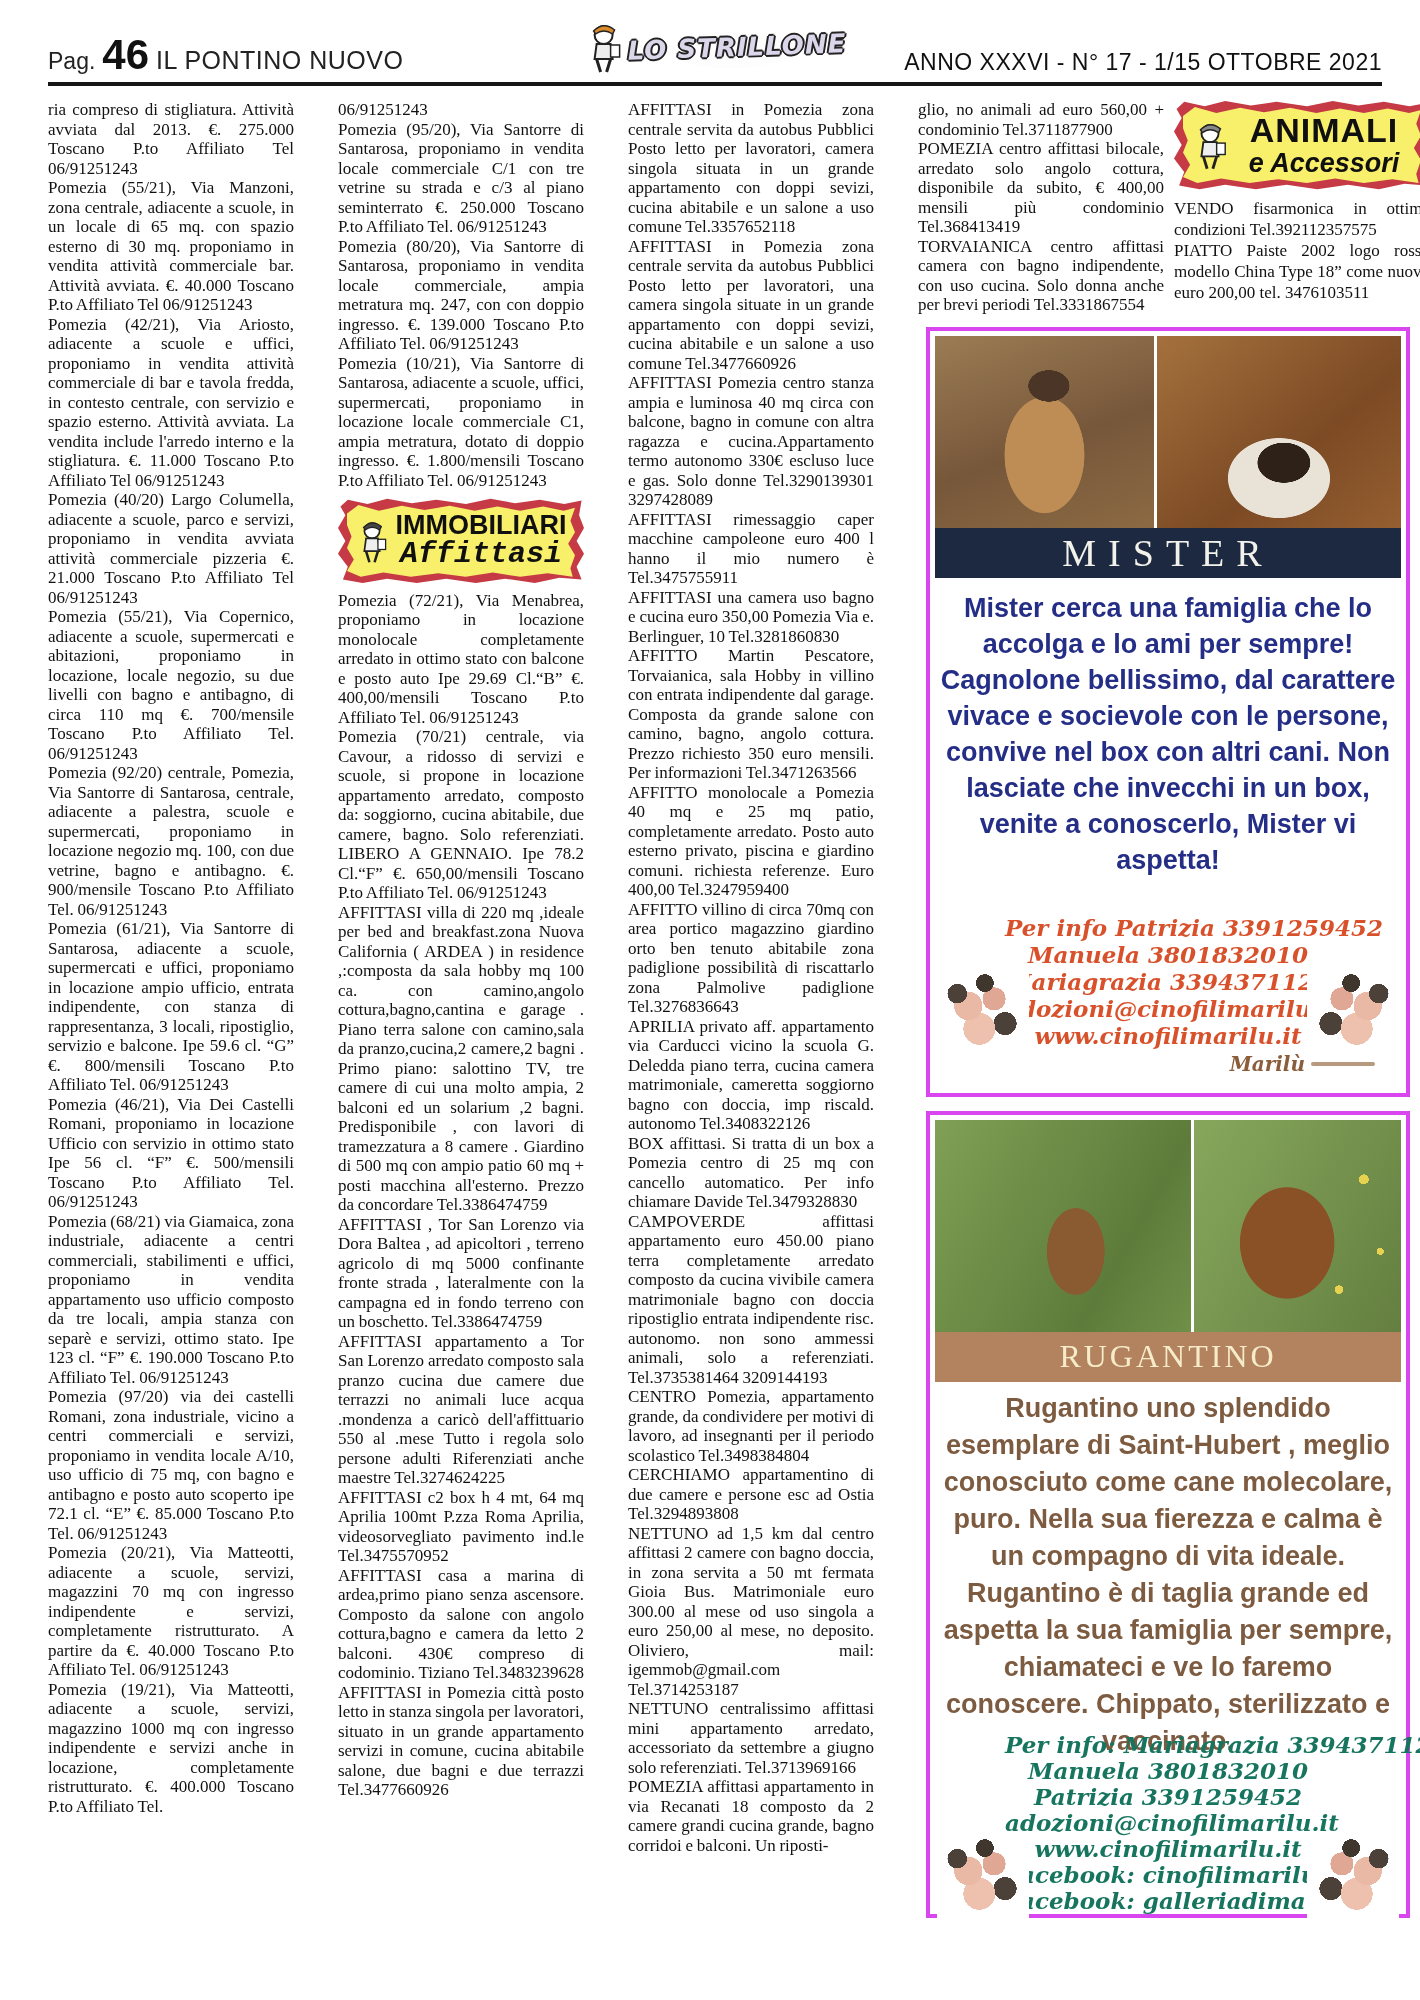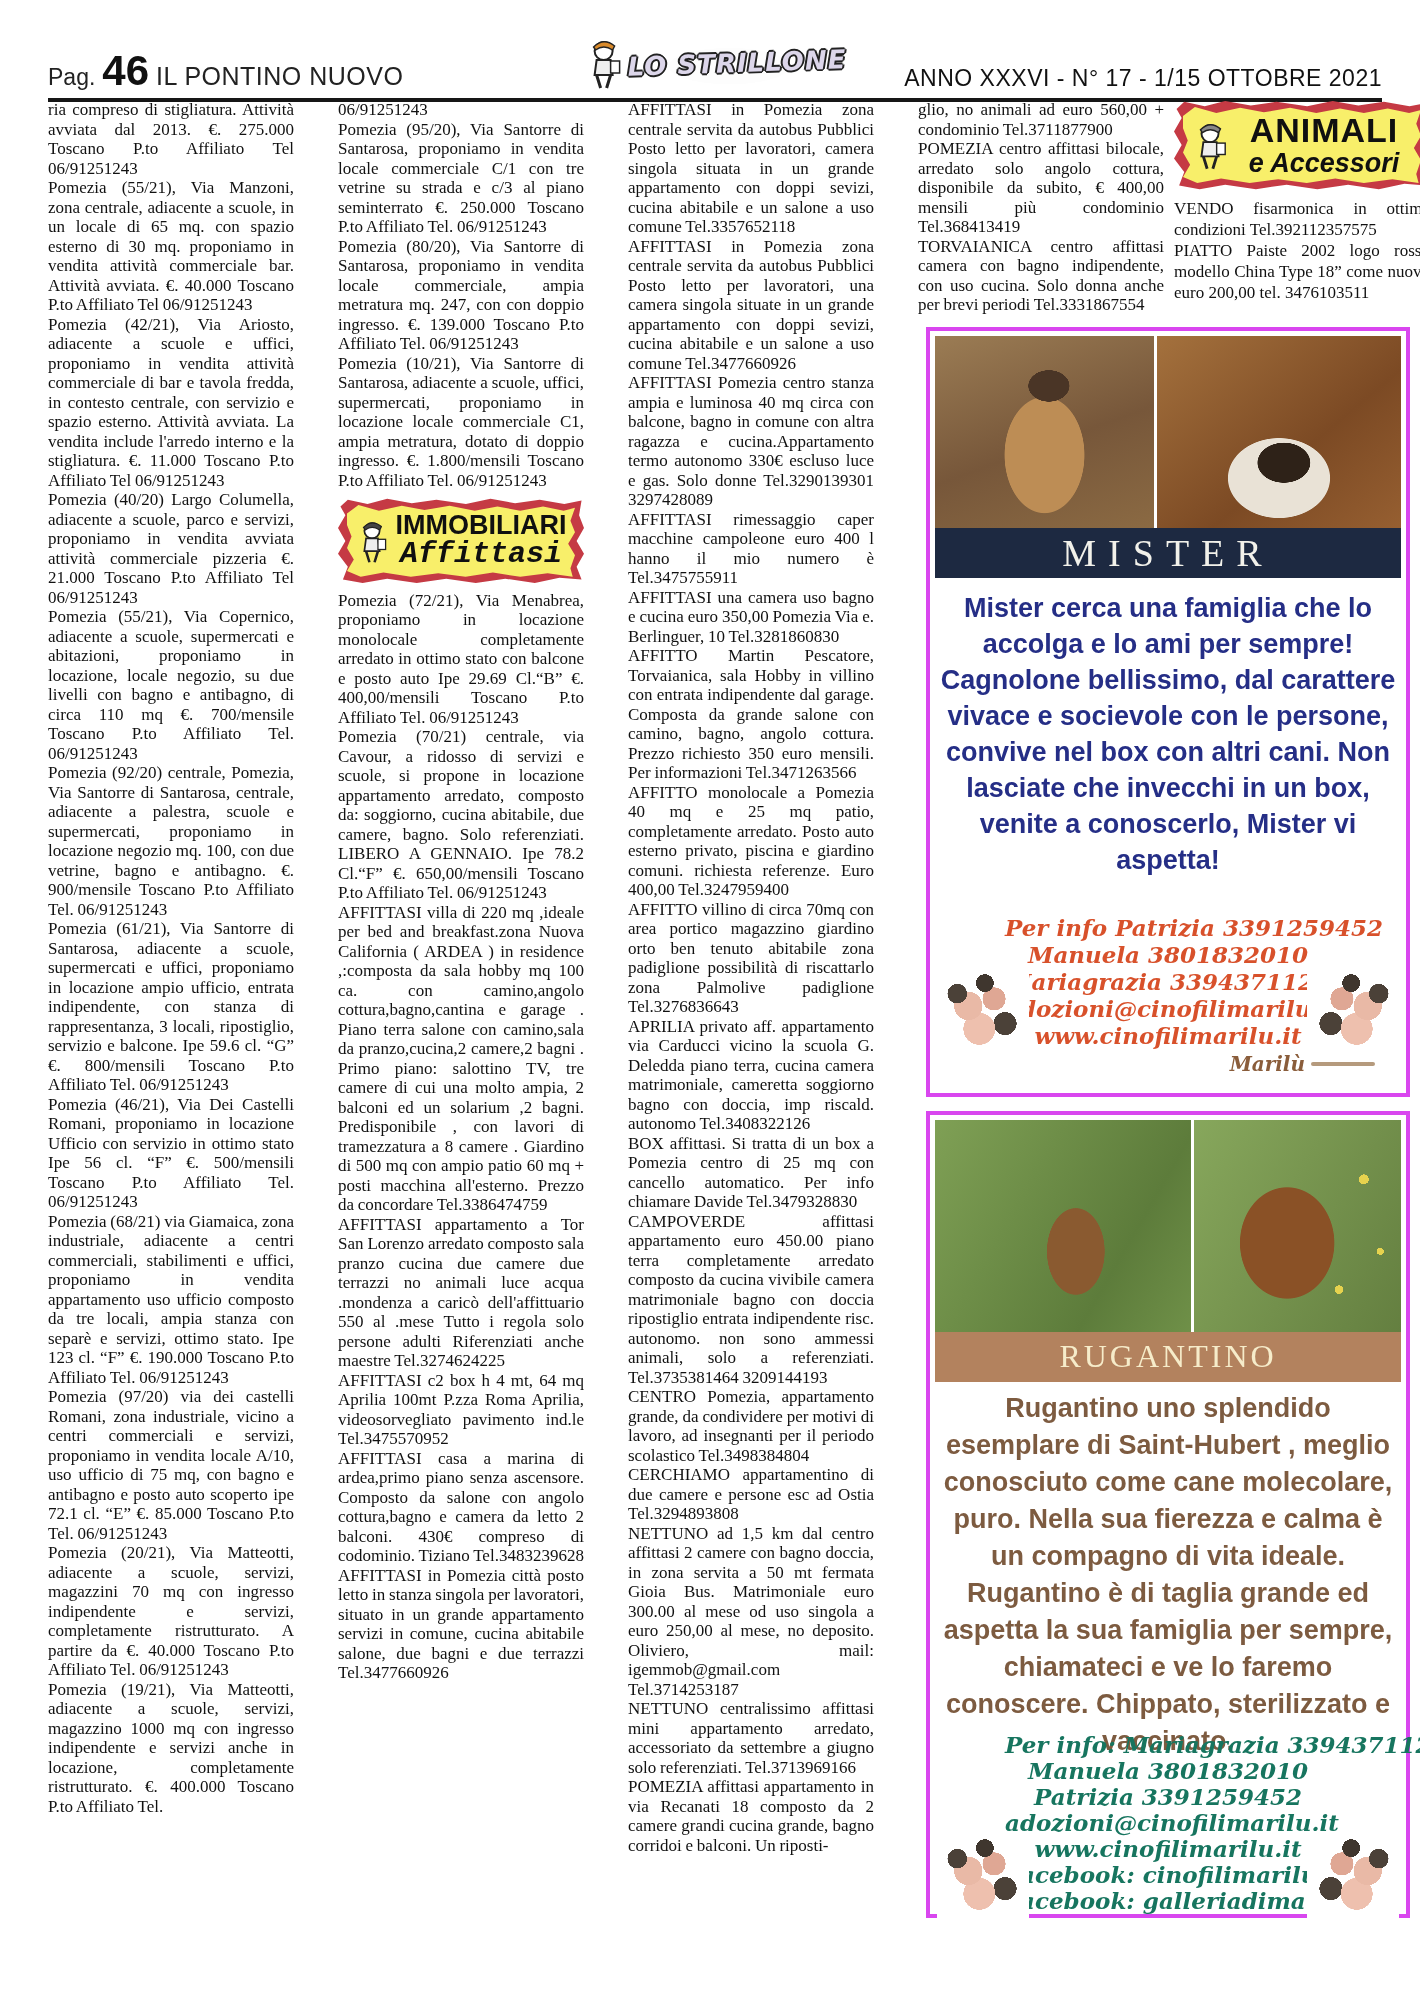--- a/index.html
+++ b/index.html
@@ -2,21 +2,21 @@
 <html lang="it"><head>
 <meta charset="utf-8">
 <style>
   html,body{margin:0;padding:0;}
   body{
     width:1420px;height:2000px;position:relative;background:#ffffff;
     font-family:"Liberation Serif",serif;color:#111;overflow:hidden;
   }
   
   .page-header{
-    position:absolute;left:48px;right:38px;top:38px;height:54px;
+    position:absolute;left:48px;right:38px;top:22px;height:54px;
     display:flex;align-items:flex-end;justify-content:space-between;
     border-bottom:4px solid #161616;padding-bottom:6px;
     font-family:"Liberation Sans",sans-serif;
   }
   .header-left{display:flex;align-items:baseline;gap:7px;}
   .pag-label{font-size:23px;color:#222;}
   .pag-num{font-size:42px;font-weight:bold;color:#111;line-height:1;}
   .paper-name{font-size:25px;color:#222;letter-spacing:.5px;}
   .header-right{font-size:23px;color:#111;letter-spacing:.5px;}
   .masthead{
@@ -200,20 +200,21 @@
             <span class="logo-title">IMMOBILIARI</span>
             <span class="logo-subtitle">Affittasi</span>
           </div>
         </div>
       </div>
     </div>
     <div>
         <div class="ad">Pomezia (72/21), Via Menabrea, proponiamo in locazione monolocale completamente arredato in ottimo stato con balcone e posto auto Ipe 29.69 Cl.“B” €. 400,00/mensili Toscano P.to Affiliato Tel. 06/91251243</div>
         <div class="ad">Pomezia (70/21) centrale, via Cavour, a ridosso di servizi e scuole, si propone in locazione appartamento arredato, composto da: soggiorno, cucina abitabile, due camere, bagno. Solo referenziati. LIBERO A GENNAIO. Ipe 78.2 Cl.“F” €. 650,00/mensili Toscano P.to Affiliato Tel. 06/91251243</div>
         <div class="ad">AFFITTASI villa di 220 mq ,ideale per bed and breakfast.zona Nuova California ( ARDEA ) in residence ,:composta da sala hobby mq 100 ca. con camino,angolo cottura,bagno,cantina e garage . Piano terra salone con camino,sala da pranzo,cucina,2 camere,2 bagni . Primo piano: salottino TV, tre camere di cui una molto ampia, 2 balconi ed un solarium ,2 bagni. Predisponibile , con lavori di tramezzatura a 8 camere . Giardino di 500 mq con ampio patio 60 mq + posti macchina all'esterno. Prezzo da concordare Tel.3386474759</div>
+        <div class="ad">AFFITTASI , Tor San Lorenzo via Dora Baltea , ad apicoltori , terreno agricolo di mq 5000 confinante fronte strada , lateralmente con la campagna ed in fondo terreno con un boschetto. Tel.3386474759</div>
         <div class="ad">AFFITTASI appartamento a Tor San Lorenzo arredato composto sala pranzo cucina due camere due terrazzi no animali luce acqua .mondenza a caricò dell'affittuario 550 al .mese Tutto i regola solo persone adulti Riferenziati anche maestre Tel.3274624225</div>
         <div class="ad">AFFITTASI c2 box h 4 mt, 64 mq Aprilia 100mt P.zza Roma Aprilia, videosorvegliato pavimento ind.le Tel.3475570952</div>
         <div class="ad">AFFITTASI casa a marina di ardea,primo piano senza ascensore. Composto da salone con angolo cottura,bagno e camera da letto 2 balconi. 430€ compreso di codominio. Tiziano Tel.3483239628</div>
         <div class="ad">AFFITTASI in Pomezia città posto letto in stanza singola per lavoratori, situato in un grande appartamento servizi in comune, cucina abitabile salone, due bagni e due terrazzi Tel.3477660926</div>
       </div>
   </div>
 
   <div class="col">
       <div class="ad">AFFITTASI in Pomezia zona centrale servita da autobus Pubblici Posto letto per lavoratori, camera singola situata in un grande appartamento con doppi sevizi, cucina abitabile e un salone a uso comune Tel.3357652118</div>
       <div class="ad">AFFITTASI in Pomezia zona centrale servita da autobus Pubblici Posto letto per lavoratori, una camera singola situate in un grande appartamento con doppi sevizi, cucina abitabile e un salone a uso comune Tel.3477660926</div>

